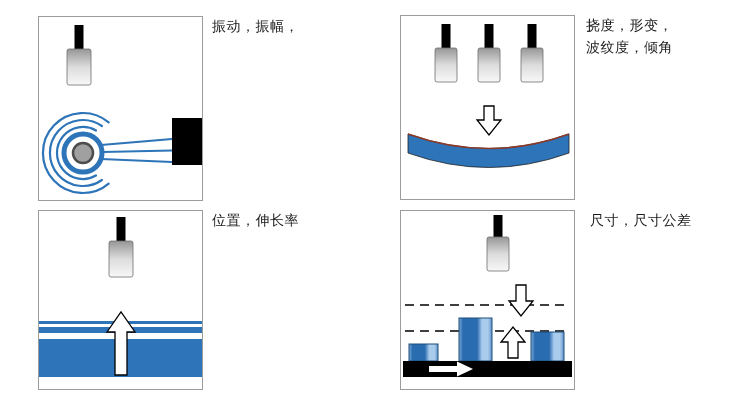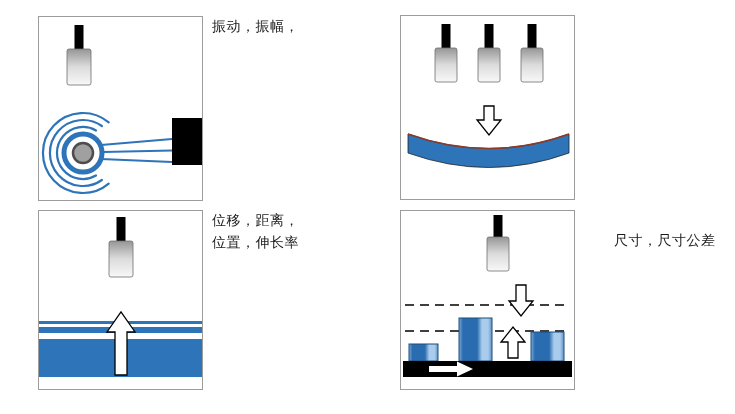--- a/index.html
+++ b/index.html
@@ -111,21 +111,24 @@
       <rect x="2" y="150" width="169" height="16" fill="#000"></rect>
       <path d="M28,155 L56,155 L56,150.5 L72,158 L56,165.5 L56,161 L28,161 Z" fill="#ffffff"></path>
       <path d="M115,74 L125,74 L125,90 L132,90 L120,105 L108,90 L115,90 Z" fill="#ffffff" stroke="#000" stroke-width="1.3"></path>
       <path d="M107,147 L107,131 L100,131 L112,116 L124,131 L117,131 L117,147 Z" fill="#ffffff" stroke="#000" stroke-width="1.3"></path>
     </svg>
   </div>
 
   <div class="caption" style="left:212px;top:16px;">
     <div>振动，振幅，</div>
   </div>
+  <div class="caption" style="left:586px;top:15px;">
+    <div>挠度，形变，</div>
+    <div>波纹度，倾角</div>
+  </div>
   <div class="caption" style="left:212px;top:210px;">
-    <div>位移，距离，</div>
     <div>位置，伸长率</div>
   </div>
-  <div class="caption" style="left:614px;top:210px;margin-top:20px;">
+  <div class="caption" style="left:590px;top:210px;">
     <div>尺寸，尺寸公差</div>
   </div>
 
 </div>
 
 </body></html>

